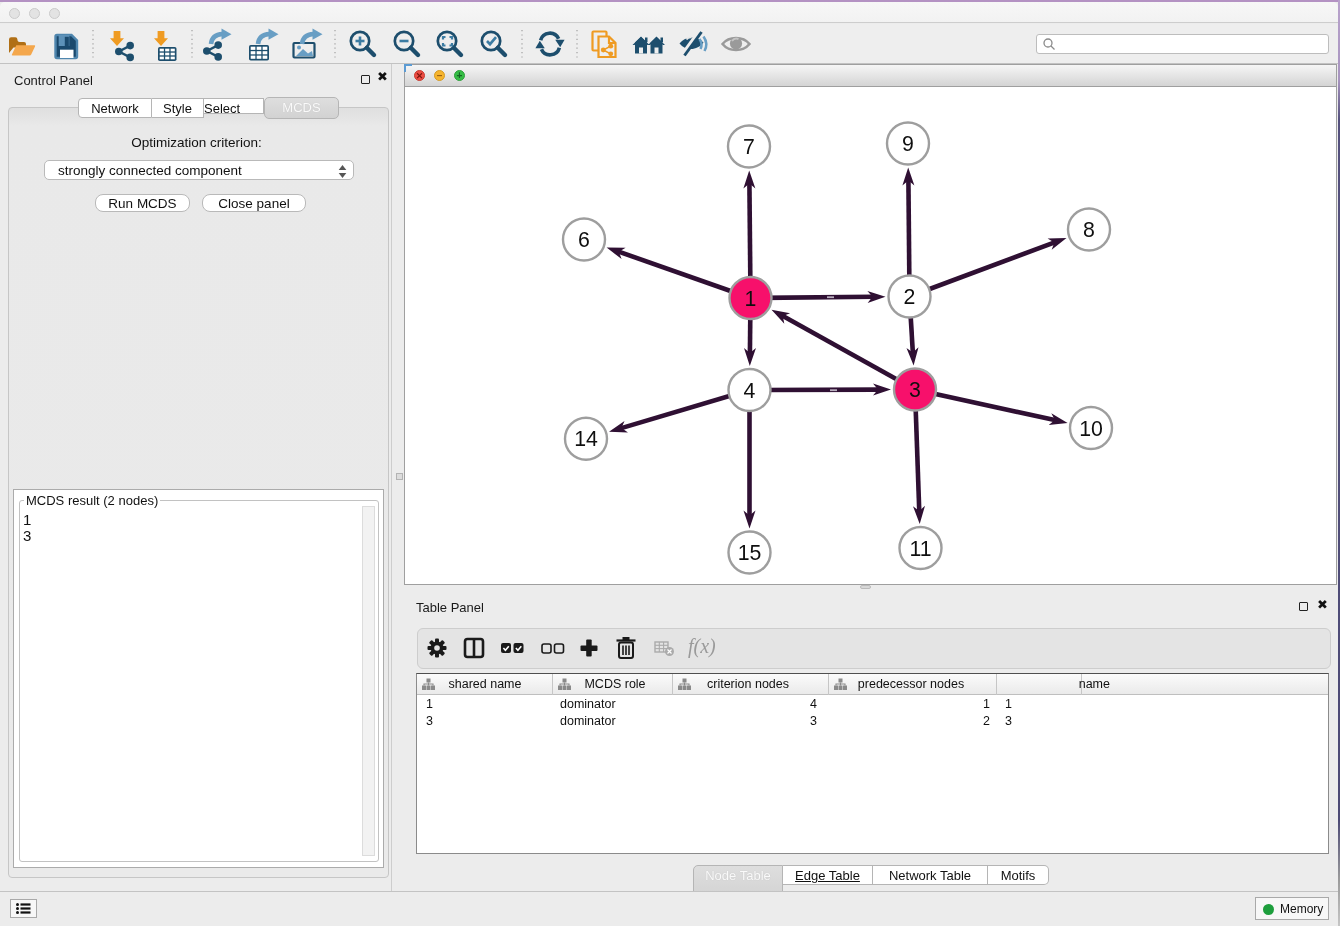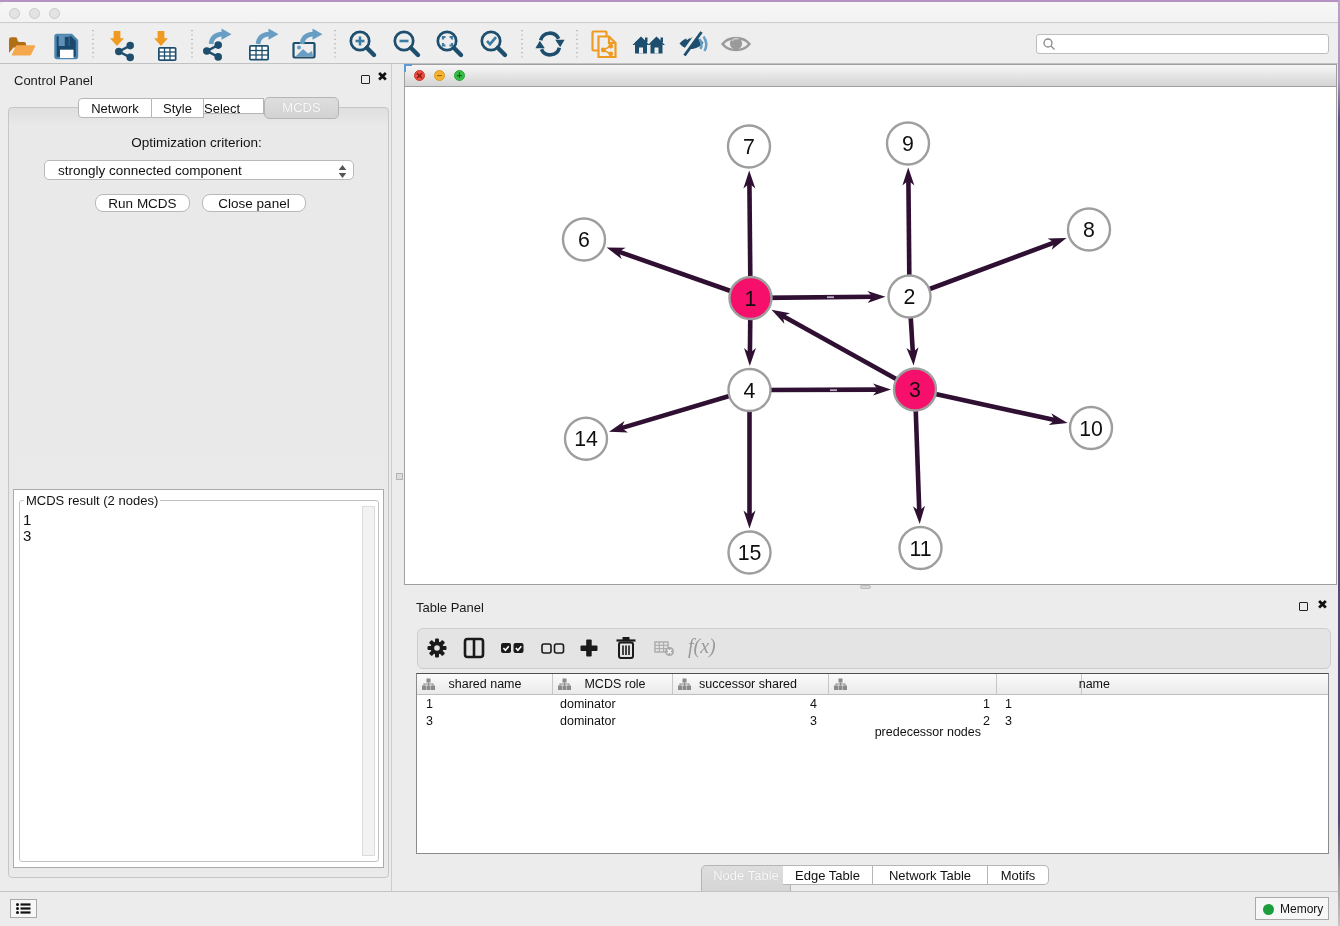--- a/index.html
+++ b/index.html
@@ -364,54 +364,54 @@
         <g fill="#8a8a8a">
           <rect x="4.5" y="0.5" width="4" height="4"></rect>
           <rect x="0" y="7.5" width="4" height="4.5"></rect>
           <rect x="4.5" y="7.5" width="4" height="4.5"></rect>
           <rect x="9" y="7.5" width="4" height="4.5"></rect>
         </g>
         <g stroke="#8a8a8a" stroke-width="1.1" fill="none">
           <path d="M6.5,4.5 V7.5 M2,7.5 V6 H11 V7.5"></path>
         </g>
       </svg>
-      <div style="position:absolute;left:261px;top:3px;width:140px;text-align:center;">successor shared</div>
+      <div style="position:absolute;left:261px;top:3px;width:140px;text-align:center;">criterion nodes</div>
       <div style="position:absolute;left:412px;top:0;width:168px;height:21px;border-right:1px solid #c6c6c6;"></div>
       <svg width="13" height="12" style="position:absolute;left:417px;top:4px;">
         <g fill="#8a8a8a">
           <rect x="4.5" y="0.5" width="4" height="4"></rect>
           <rect x="0" y="7.5" width="4" height="4.5"></rect>
           <rect x="4.5" y="7.5" width="4" height="4.5"></rect>
           <rect x="9" y="7.5" width="4" height="4.5"></rect>
         </g>
         <g stroke="#8a8a8a" stroke-width="1.1" fill="none">
           <path d="M6.5,4.5 V7.5 M2,7.5 V6 H11 V7.5"></path>
         </g>
       </svg>
-      <div style="position:absolute;left:424px;top:3px;width:140px;text-align:right;margin-top:48px;">predecessor nodes</div>
+      <div style="position:absolute;left:424px;top:3px;width:140px;text-align:center;">predecessor nodes</div>
       <div style="position:absolute;left:580px;top:0;width:85px;height:21px;border-right:1px solid #c6c6c6;"></div>
       <div style="position:absolute;left:553px;top:3px;width:140px;text-align:right;">name</div>
     </div>
   <div id="tbody" class="abs" style="left:0;top:21px;width:911px;height:159px;font-size:12.5px;color:#111;">
       <div style="position:absolute;left:9px;top:2px;">1</div>
       <div style="position:absolute;left:143px;top:2px;">dominator</div>
       <div style="position:absolute;left:300px;top:2px;width:100px;text-align:right;">4</div>
       <div style="position:absolute;left:473px;top:2px;width:100px;text-align:right;">1</div>
       <div style="position:absolute;left:588px;top:2px;">1</div>
       <div style="position:absolute;left:9px;top:18.5px;">3</div>
       <div style="position:absolute;left:143px;top:18.5px;">dominator</div>
       <div style="position:absolute;left:300px;top:18.5px;width:100px;text-align:right;">3</div>
       <div style="position:absolute;left:473px;top:18.5px;width:100px;text-align:right;">2</div>
       <div style="position:absolute;left:588px;top:18.5px;">3</div>
     </div>
 </div>
 
 <div class="abs" style="left:693px;top:865px;width:356px;height:20px;">
-  <div class="abs" style="left:8px;top:0;width:90px;height:36px;background:linear-gradient(#dedede,#d2d2d2);border:1px solid #b5b5b5;border-radius:5px 0 0 5px;text-align:center;font-size:13px;line-height:19px;color:#fafafa;text-shadow:0 0 1px #bbb;">Node Table</div>
-  <div class="abs" style="left:90px;top:0;width:90px;height:20px;background:#fff;border:1px solid #b5b5b5;border-left:none;text-align:center;font-size:13px;line-height:19px;color:#111;">Edge Table</div>
+  <div class="abs" style="left:0;top:0;width:90px;height:36px;background:linear-gradient(#dedede,#d2d2d2);border:1px solid #b5b5b5;border-radius:5px 0 0 5px;text-align:center;font-size:13px;line-height:19px;color:#fafafa;text-shadow:0 0 1px #bbb;">Node Table</div>
+  <div class="abs" style="left:90px;top:0;width:90px;height:20px;background:#fff;border:1px solid #b5b5b5;border-left:none;text-align:center;font-size:13px;line-height:19px;color:#111;text-decoration:underline;">Edge Table</div>
   <div class="abs" style="left:180px;top:0;width:115px;height:20px;background:#fff;border:1px solid #b5b5b5;border-left:none;text-align:center;font-size:13px;line-height:19px;color:#111;">Network Table</div>
   <div class="abs" style="left:295px;top:0;width:61px;height:20px;background:#fff;border:1px solid #b5b5b5;border-left:none;border-radius:0 5px 5px 0;text-align:center;font-size:13px;line-height:19px;color:#111;">Motifs</div>
 </div>
 
 <div class="abs" style="left:0;top:891px;width:1338px;height:35px;background:#ececec;border-top:1px solid #c3c3c3;"></div>
 <div class="abs" style="left:10px;top:899px;width:27px;height:19px;background:#f7f7f7;border:1px solid #a9a9a9;">
 <svg width="15" height="11" style="position:absolute;left:5px;top:3px;" viewBox="0 0 15 11">
       <g fill="#111">
         <circle cx="1.5" cy="1.5" r="1.5"></circle>
         <circle cx="1.5" cy="5.5" r="1.5"></circle>

